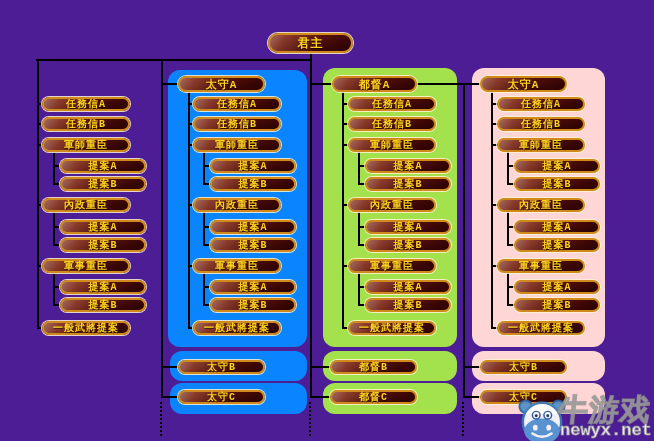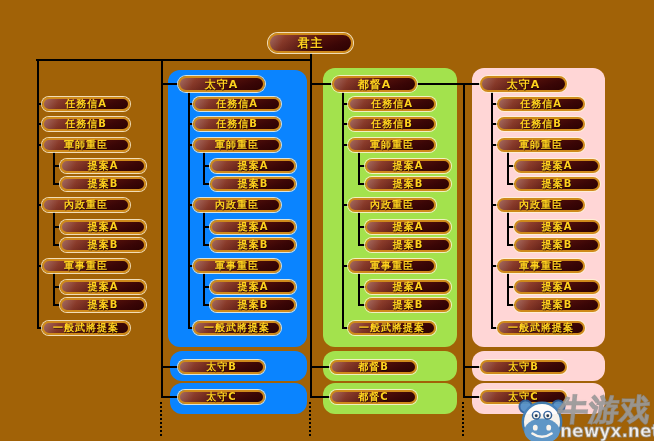--- a/index.html
+++ b/index.html
@@ -1,18 +1,18 @@
 <!DOCTYPE html>
 <html><head>
 <meta charset="utf-8">
 <title></title>
 <style>
   html,body{margin:0;padding:0;background:#fff;}
   body{font-family:"DejaVu Sans","Liberation Sans",sans-serif;}
-  #stage{position:relative;width:654px;height:441px;background:#a16207;overflow:hidden;}
+  #stage{position:relative;width:654px;height:441px;background:#4c1d95;overflow:hidden;font-family:Liberation Mono, monospace;}
   .panel{position:absolute;border-radius:12px;z-index:1;}
   .panel.blue{background:#0a84ff;}
   .panel.green{background:#a3e24d;}
   .panel.pink{background:#ffd6d6;}
   .hline,.vline{position:absolute;background:#000;z-index:2;}
   .hline{height:2px;}
   .vline{width:2px;}
   .dotline{position:absolute;width:0;border-left:2px dotted #000;z-index:2;}
   .pill{
     position:absolute;box-sizing:border-box;z-index:3;

